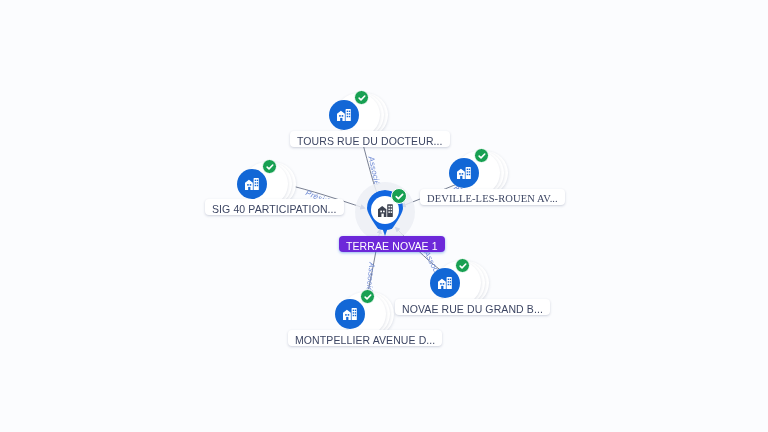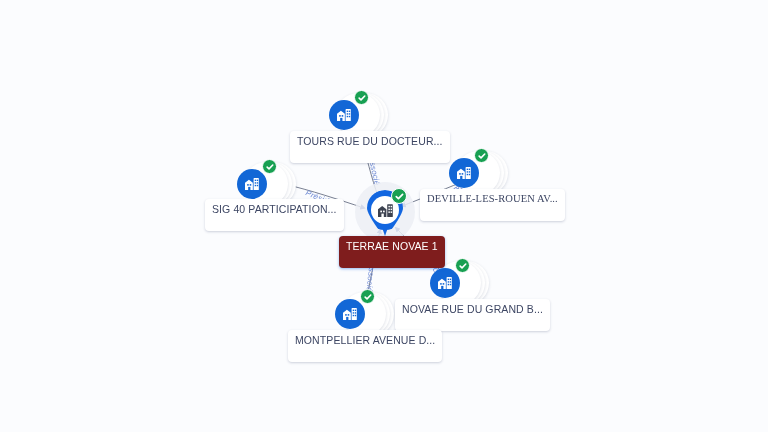--- a/index.html
+++ b/index.html
@@ -118,27 +118,27 @@
   }
 
   
   .label {
     position: absolute;
     background: #ffffff;
     color: #3d4663;
     font-size: 10.5px;
     letter-spacing: .1px;
     line-height: 1;
-    padding: 5px 7px 16px 7px;
+    padding: 5px 7px 0 7px;
     border-radius: 4px;
     white-space: nowrap;
     box-shadow: 0 1px 2.5px rgba(40,55,95,0.22);
   }
   .label.primary {
-    background: #7f1d1d;
+    background: #6d28d9;
     color: #ffffff;
     box-shadow: 0 1px 3px rgba(18,102,224,0.45);
   }
 
   .edge-label {
     position: absolute;
     color: #6f8ad4;
     font-size: 8px;
     font-style: italic;
     letter-spacing: .2px;

